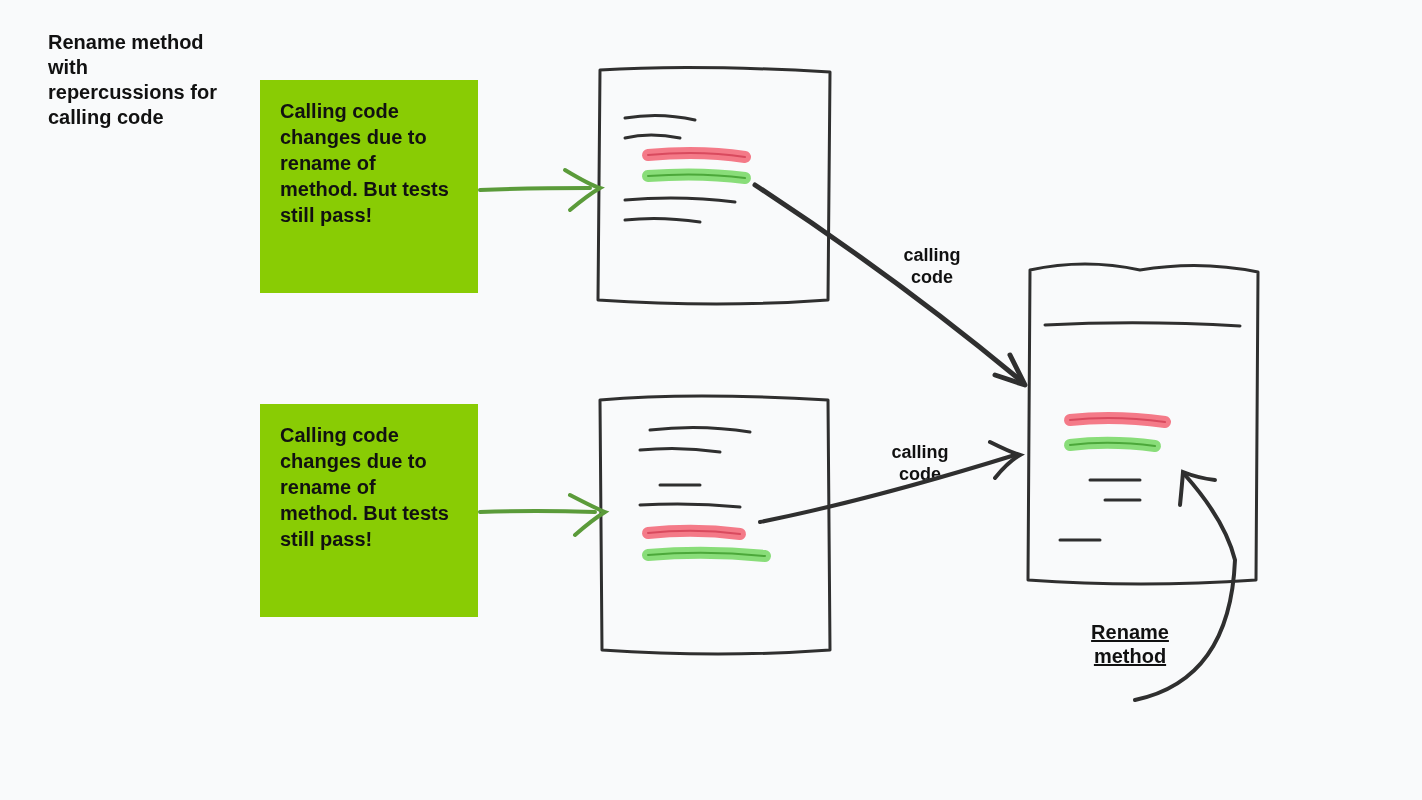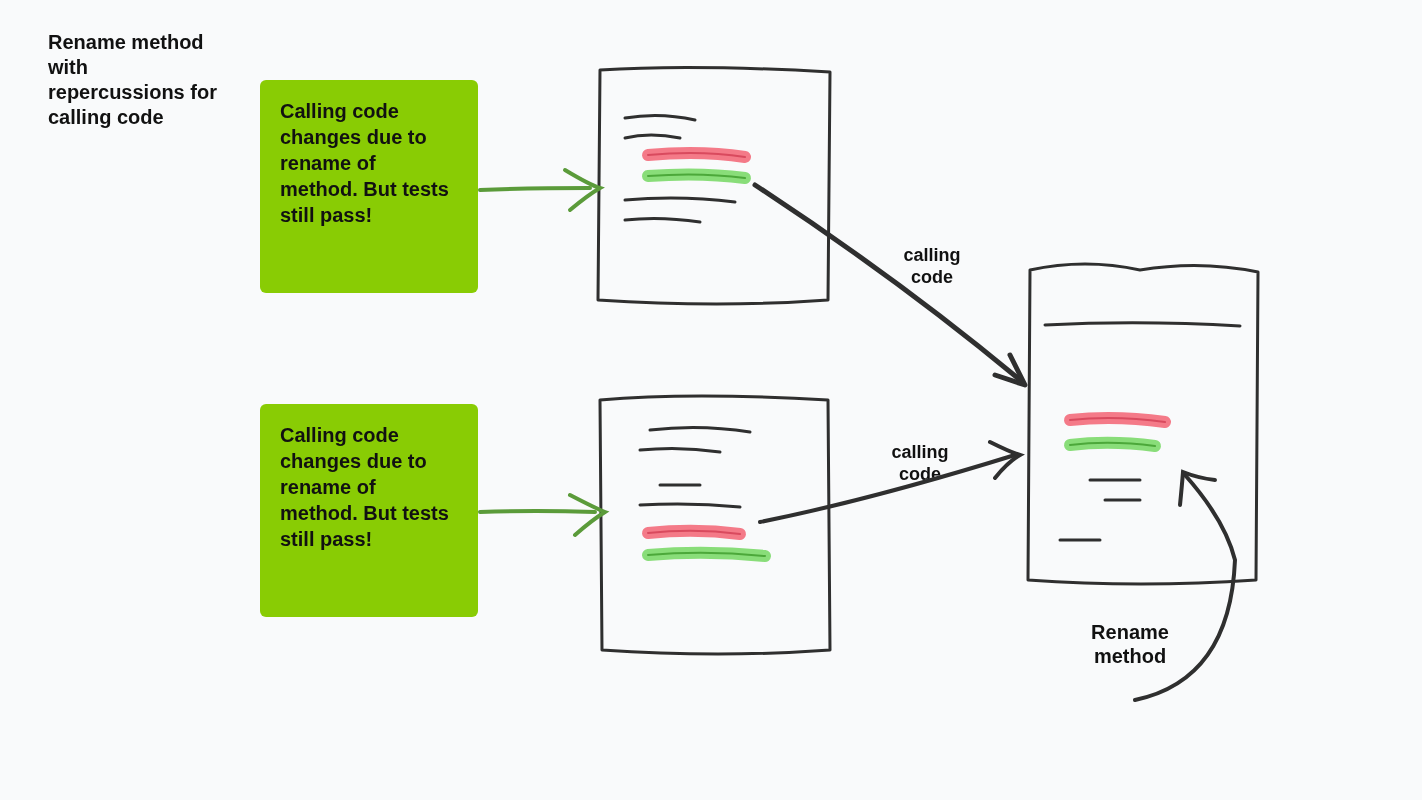--- a/index.html
+++ b/index.html
@@ -25,21 +25,20 @@
   }
   .green-box {
     position: absolute;
     background: #89cc04;
     padding: 18px 20px;
     box-sizing: border-box;
     color: #111;
     font-weight: 700;
     font-size: 20px;
     line-height: 1.3;
-    border-radius: 6px;
   }
   .label {
     position: absolute;
     font-weight: 700;
     color: #111;
     font-size: 18px;
     line-height: 1.2;
     text-align: center;
   }
   svg.overlay {
@@ -63,21 +62,21 @@
   </div>
 
   <div class="green-box" style="left:260px; top:404px; width:218px; height:213px;">
     <span>Calling code changes due to rename of method. But tests still pass!</span>
   </div>
 
   <div class="label" style="left:892px; top:245px; width:80px;">calling code</div>
 
   <div class="label" style="left:880px; top:442px; width:80px;">calling code</div>
 
-  <div class="label" style="left:1070px; top:620px; width:120px; font-size:20px;">Rename method</div>
+  <div class="label" style="left:1070px; top:620px; width:120px; font-size:20px;text-decoration:underline;">Rename method</div>
 
   <svg class="overlay" viewBox="0 0 1422 800">
 
     <g>
       <path d="M600 70 Q690 64 830 72 L828 300 Q720 308 598 300 Z" fill="none" stroke="#2f2f2f" stroke-width="3" stroke-linejoin="round" stroke-linecap="round"></path>
 
       <path d="M625 118 Q660 112 695 120" fill="none" stroke="#2f2f2f" stroke-width="3" stroke-linecap="round"></path>
       <path d="M625 138 Q650 132 680 138" fill="none" stroke="#2f2f2f" stroke-width="3" stroke-linecap="round"></path>
 
       <path d="M648 155 Q700 150 745 157" fill="none" stroke="#f36c7b" stroke-width="12" stroke-linecap="round" opacity="0.9"></path>

